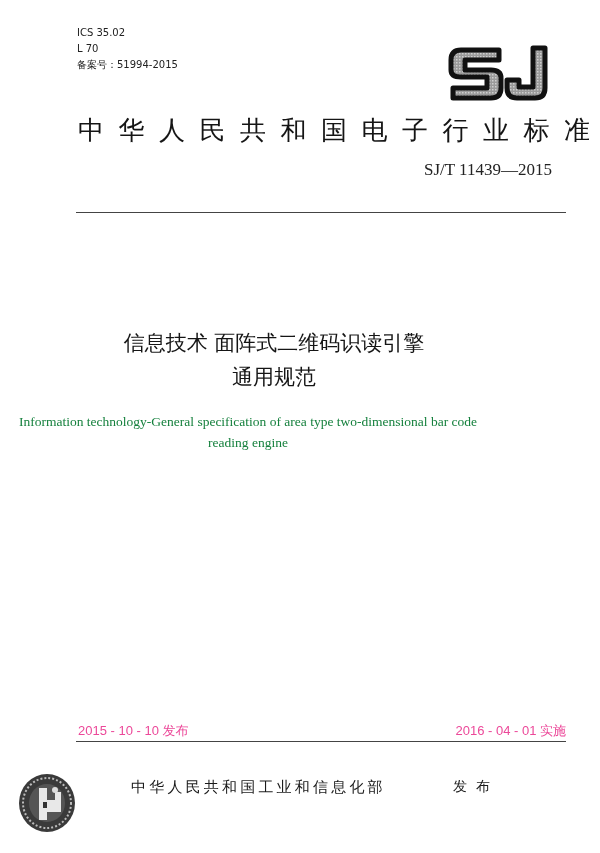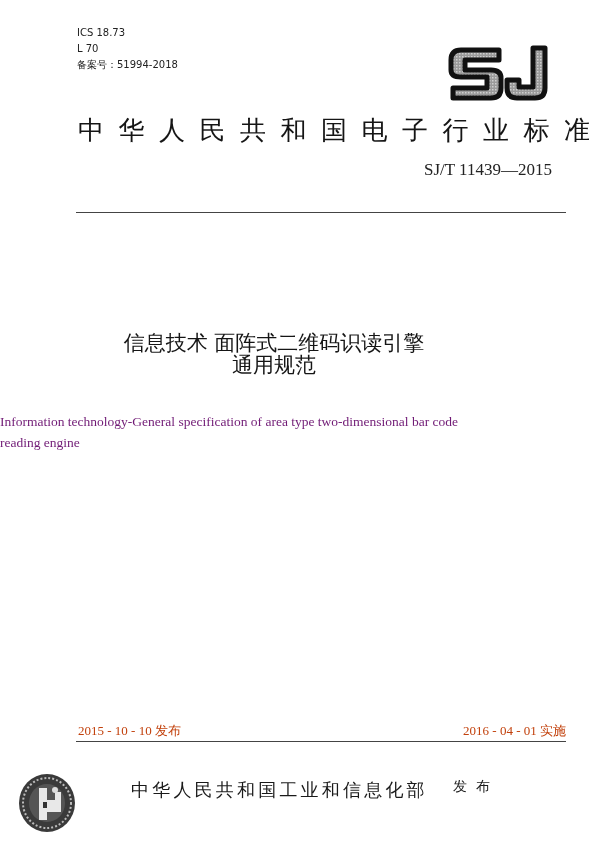--- a/index.html
+++ b/index.html
@@ -22,51 +22,51 @@
     .std-no {
       right: 48px; top: 160px; font-size: 17px; color: #222;
       font-family: "Liberation Serif", serif; white-space: nowrap;
     }
     .rule-top { left: 76px; top: 212px; width: 490px; height: 0; border-top: 1.4px solid #444; }
     .title-cn {
       left: 0; width: 548px; text-align: center; font-size: 21px; line-height: 30px; color: #151515;
       font-family: "DejaVu Sans", sans-serif;
     }
     .title-cn.l1 { top: 328px; }
-    .title-cn.l2 { top: 350px; font-family: Liberation Serif, serif; }
+    .title-cn.l2 { top: 362px; font-family: Liberation Serif, serif; }
     .title-en {
-      left: 0; width: 496px; font-size: 13.5px; line-height: 20px;
-      color: #701a75; font-family: "Liberation Serif", serif;
+      left: 0; width: 496px; text-align: center; font-size: 13.5px; line-height: 20px;
+      color: #15803d; font-family: "Liberation Serif", serif;
     }
     .title-en.l1 { top: 412px; }
     .title-en.l2 { top: 433px; }
     .date {
-      top: 722px; font-size: 13px; color: #c2410c; white-space: nowrap;
-      font-family: Liberation Serif, serif;
+      top: 722px; font-size: 13px; color: #ec4899; white-space: nowrap;
+      font-family: Liberation Sans, sans-serif;
     }
     .date.pub { left: 78px; }
     .date.impl { right: 34px; }
     .rule-bottom { left: 76px; top: 741px; width: 490px; height: 0; border-top: 1.6px solid #444; }
     .seal { left: 17px; top: 772px; width: 60px; height: 62px; }
     .issuer {
-      left: 131px; top: 778px; font-size: 18px; letter-spacing: 3.2px; color: #1a1a1a; white-space: nowrap;
+      left: 131px; top: 778px; font-size: 15px; letter-spacing: 3.2px; color: #1a1a1a; white-space: nowrap;
       font-family: "DejaVu Sans", sans-serif;
     }
     .issue-label {
       left: 453px; top: 778px; font-size: 14px; letter-spacing: 9px; color: #1a1a1a; white-space: nowrap;
       font-family: "DejaVu Sans", sans-serif;
     }
   </style>
 </head>
 <body>
 
 <div class="abs meta" style="top:25px;">
-  <div>ICS 18.73</div>
+  <div>ICS 35.02</div>
   <div>L 70</div>
-  <div>备案号：51994-2018</div>
+  <div>备案号：51994-2015</div>
 </div>
 
 <div class="abs logo">
   <svg width="112" height="58" viewBox="0 0 112 58">
     <defs>
       <pattern id="hatch" width="3" height="3" patternUnits="userSpaceOnUse">
         <rect width="3" height="3" fill="#9a9a9a"></rect>
         <rect width="1.5" height="1.5" fill="#cfcfcf"></rect>
       </pattern>
     </defs>

